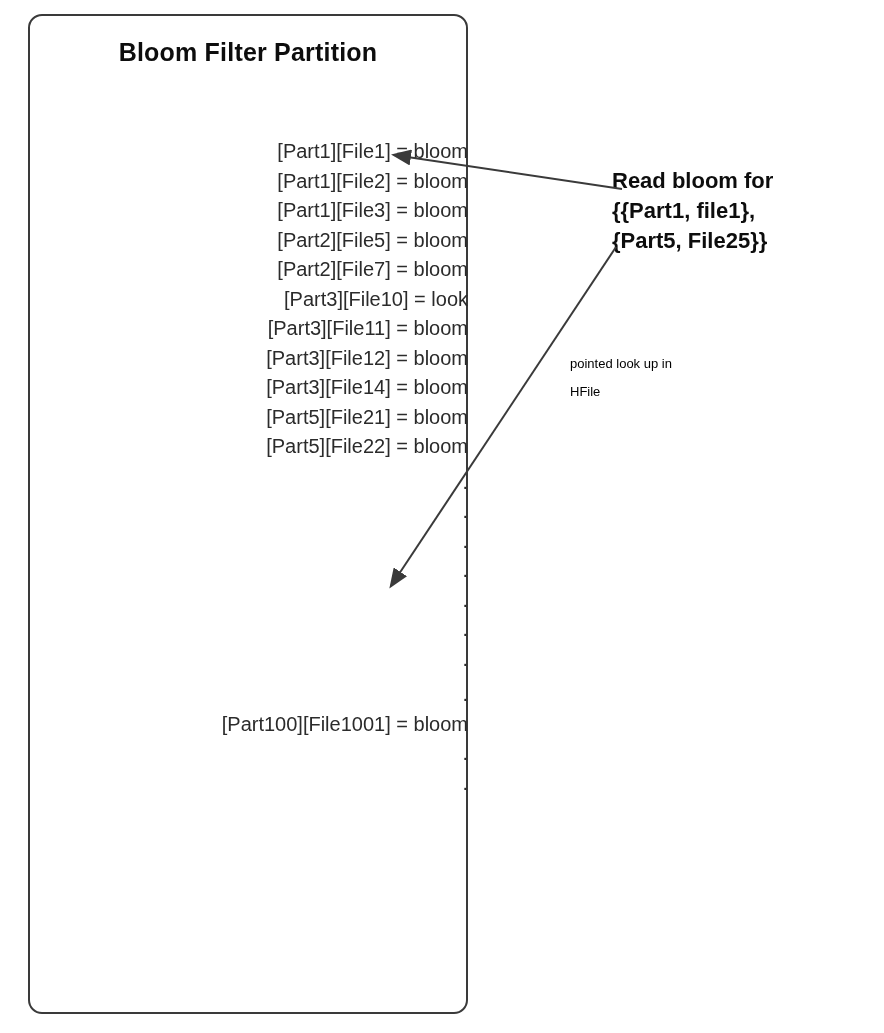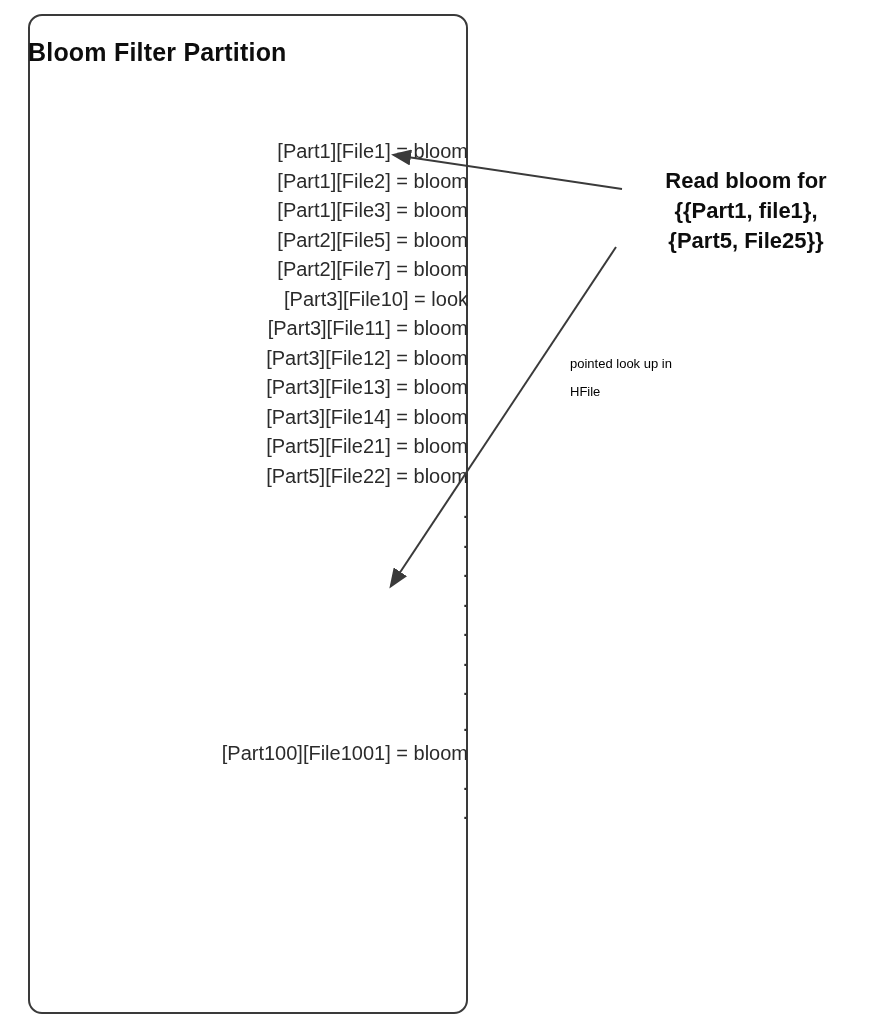--- a/index.html
+++ b/index.html
@@ -35,20 +35,21 @@
     border-radius: 14px;
     box-sizing: border-box;
     background: #ffffff;
   }
 
   .box-title {
     position: absolute;
     left: 28px;
     top: 38px;
     width: 440px;
+    text-align: center;
     font-size: 25px;
     font-weight: bold;
     color: #0d0d0d;
     letter-spacing: 0.2px;
   }
 
   
   .entry-list {
     position: absolute;
     left: 28px;
@@ -72,21 +73,21 @@
   
   .read-label {
     position: absolute;
     left: 612px;
     top: 166px;
     width: 268px;
     font-size: 22px;
     font-weight: bold;
     line-height: 30px;
     color: #0d0d0d;
-    text-align: center;
+    text-align: left;
   }
   .lookup-label {
     position: absolute;
     left: 570px;
     top: 350px;
     width: 300px;
     font-size: 13px;
     line-height: 28px;
     color: #000000;
     text-align: left;
@@ -112,21 +113,20 @@
 
   <div class="entry-list">
     <div class="entry">[Part1][File1] = bloom</div>
     <div class="entry">[Part1][File2] = bloom</div>
     <div class="entry">[Part1][File3] = bloom</div>
     <div class="entry">[Part2][File5] = bloom</div>
     <div class="entry">[Part2][File7] = bloom</div>
     <div class="entry">[Part3][File10] = look</div>
     <div class="entry">[Part3][File11] = bloom</div>
     <div class="entry">[Part3][File12] = bloom</div>
-    <div class="entry">[Part3][File13] = bloom</div>
     <div class="entry">[Part3][File14] = bloom</div>
     <div class="entry">[Part5][File21] = bloom</div>
     <div class="entry">[Part5][File22] = bloom</div>
 
     <div class="gap-sm"></div>
 
     <div class="dot-row">.</div>
     <div class="dot-row">.</div>
     <div class="dot-row">.</div>
     <div class="dot-row">.</div>

